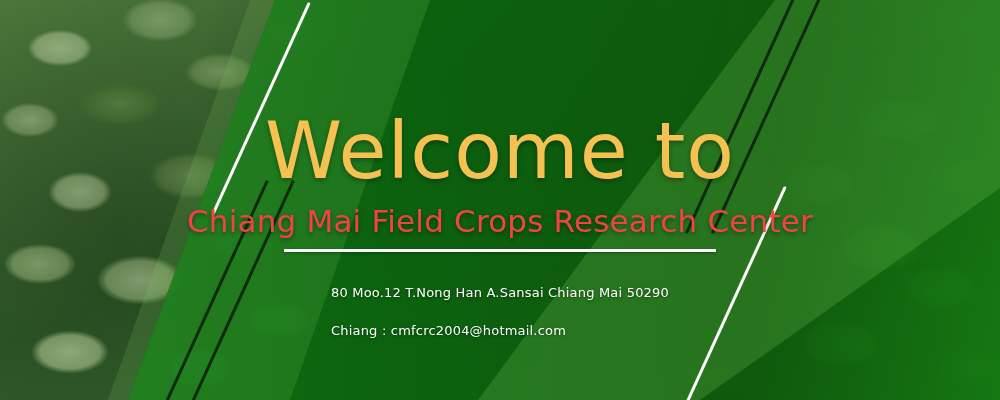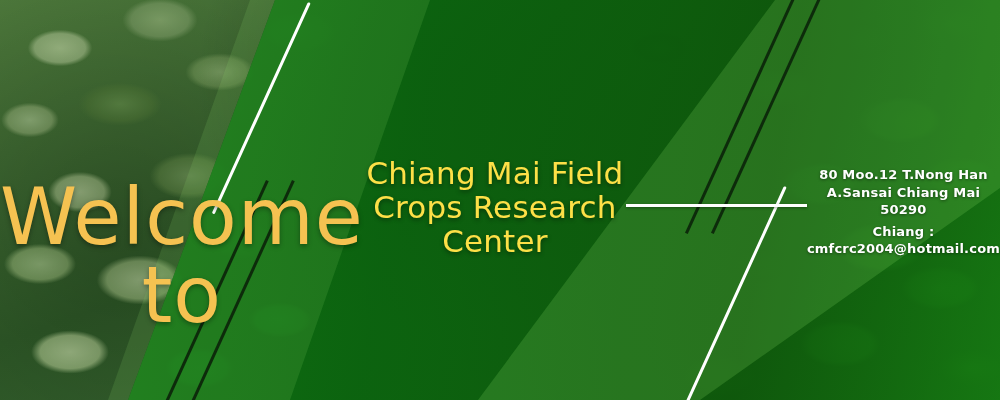--- a/index.html
+++ b/index.html
@@ -95,50 +95,49 @@
   .rd-left2 { left:292px; top:180px; height:250px; transform:rotate(24.5deg); }
 
   
   .rw-right { left:784px; top:186px; height:242px; transform:rotate(24.5deg); }
   .rd-right1{ left:792px; top:-2px;  height:258px; transform:rotate(24.5deg); }
   .rd-right2{ left:818px; top:-2px;  height:258px; transform:rotate(24.5deg); }
 
   
   .content{
     position:absolute; inset:0;
-    display:flex; flex-direction:row; align-items:center;
-    text-align:center;
+    display:flex; flex-direction:column; align-items:center;
   }
   .title{
     margin-top:112px;
     font-size:78px;
     line-height:1;
     font-weight:400;
     color:#f5c251;
     letter-spacing:1px;
     text-shadow:0 2px 5px rgba(0,0,0,.35);
   }
   .subtitle{
     margin-top:14px;
     font-size:31px;
     line-height:1.1;
     font-weight:400;
-    color:#fde047;
+    color:#ef4444;
     letter-spacing:.2px;
     text-shadow:0 2px 4px rgba(0,0,0,.40);
   }
   .underline{
     margin-top:11px;
     width:432px; height:3px;
     background:#ffffff;
     box-shadow:0 1px 3px rgba(0,0,0,.35);
   }
   .address{
-    margin-top:24px;
-    display:flex; flex-direction:column; gap:4px;font-weight:bold;
+    margin-top:32px;
+    display:flex; flex-direction:column; gap:20px;
   }
   .address div{
     font-size:13px;
     line-height:1.35;
     color:#ffffff;
     letter-spacing:.2px;
     text-shadow:0 1px 3px rgba(0,0,0,.45);
   }
 </style>
 </head>

